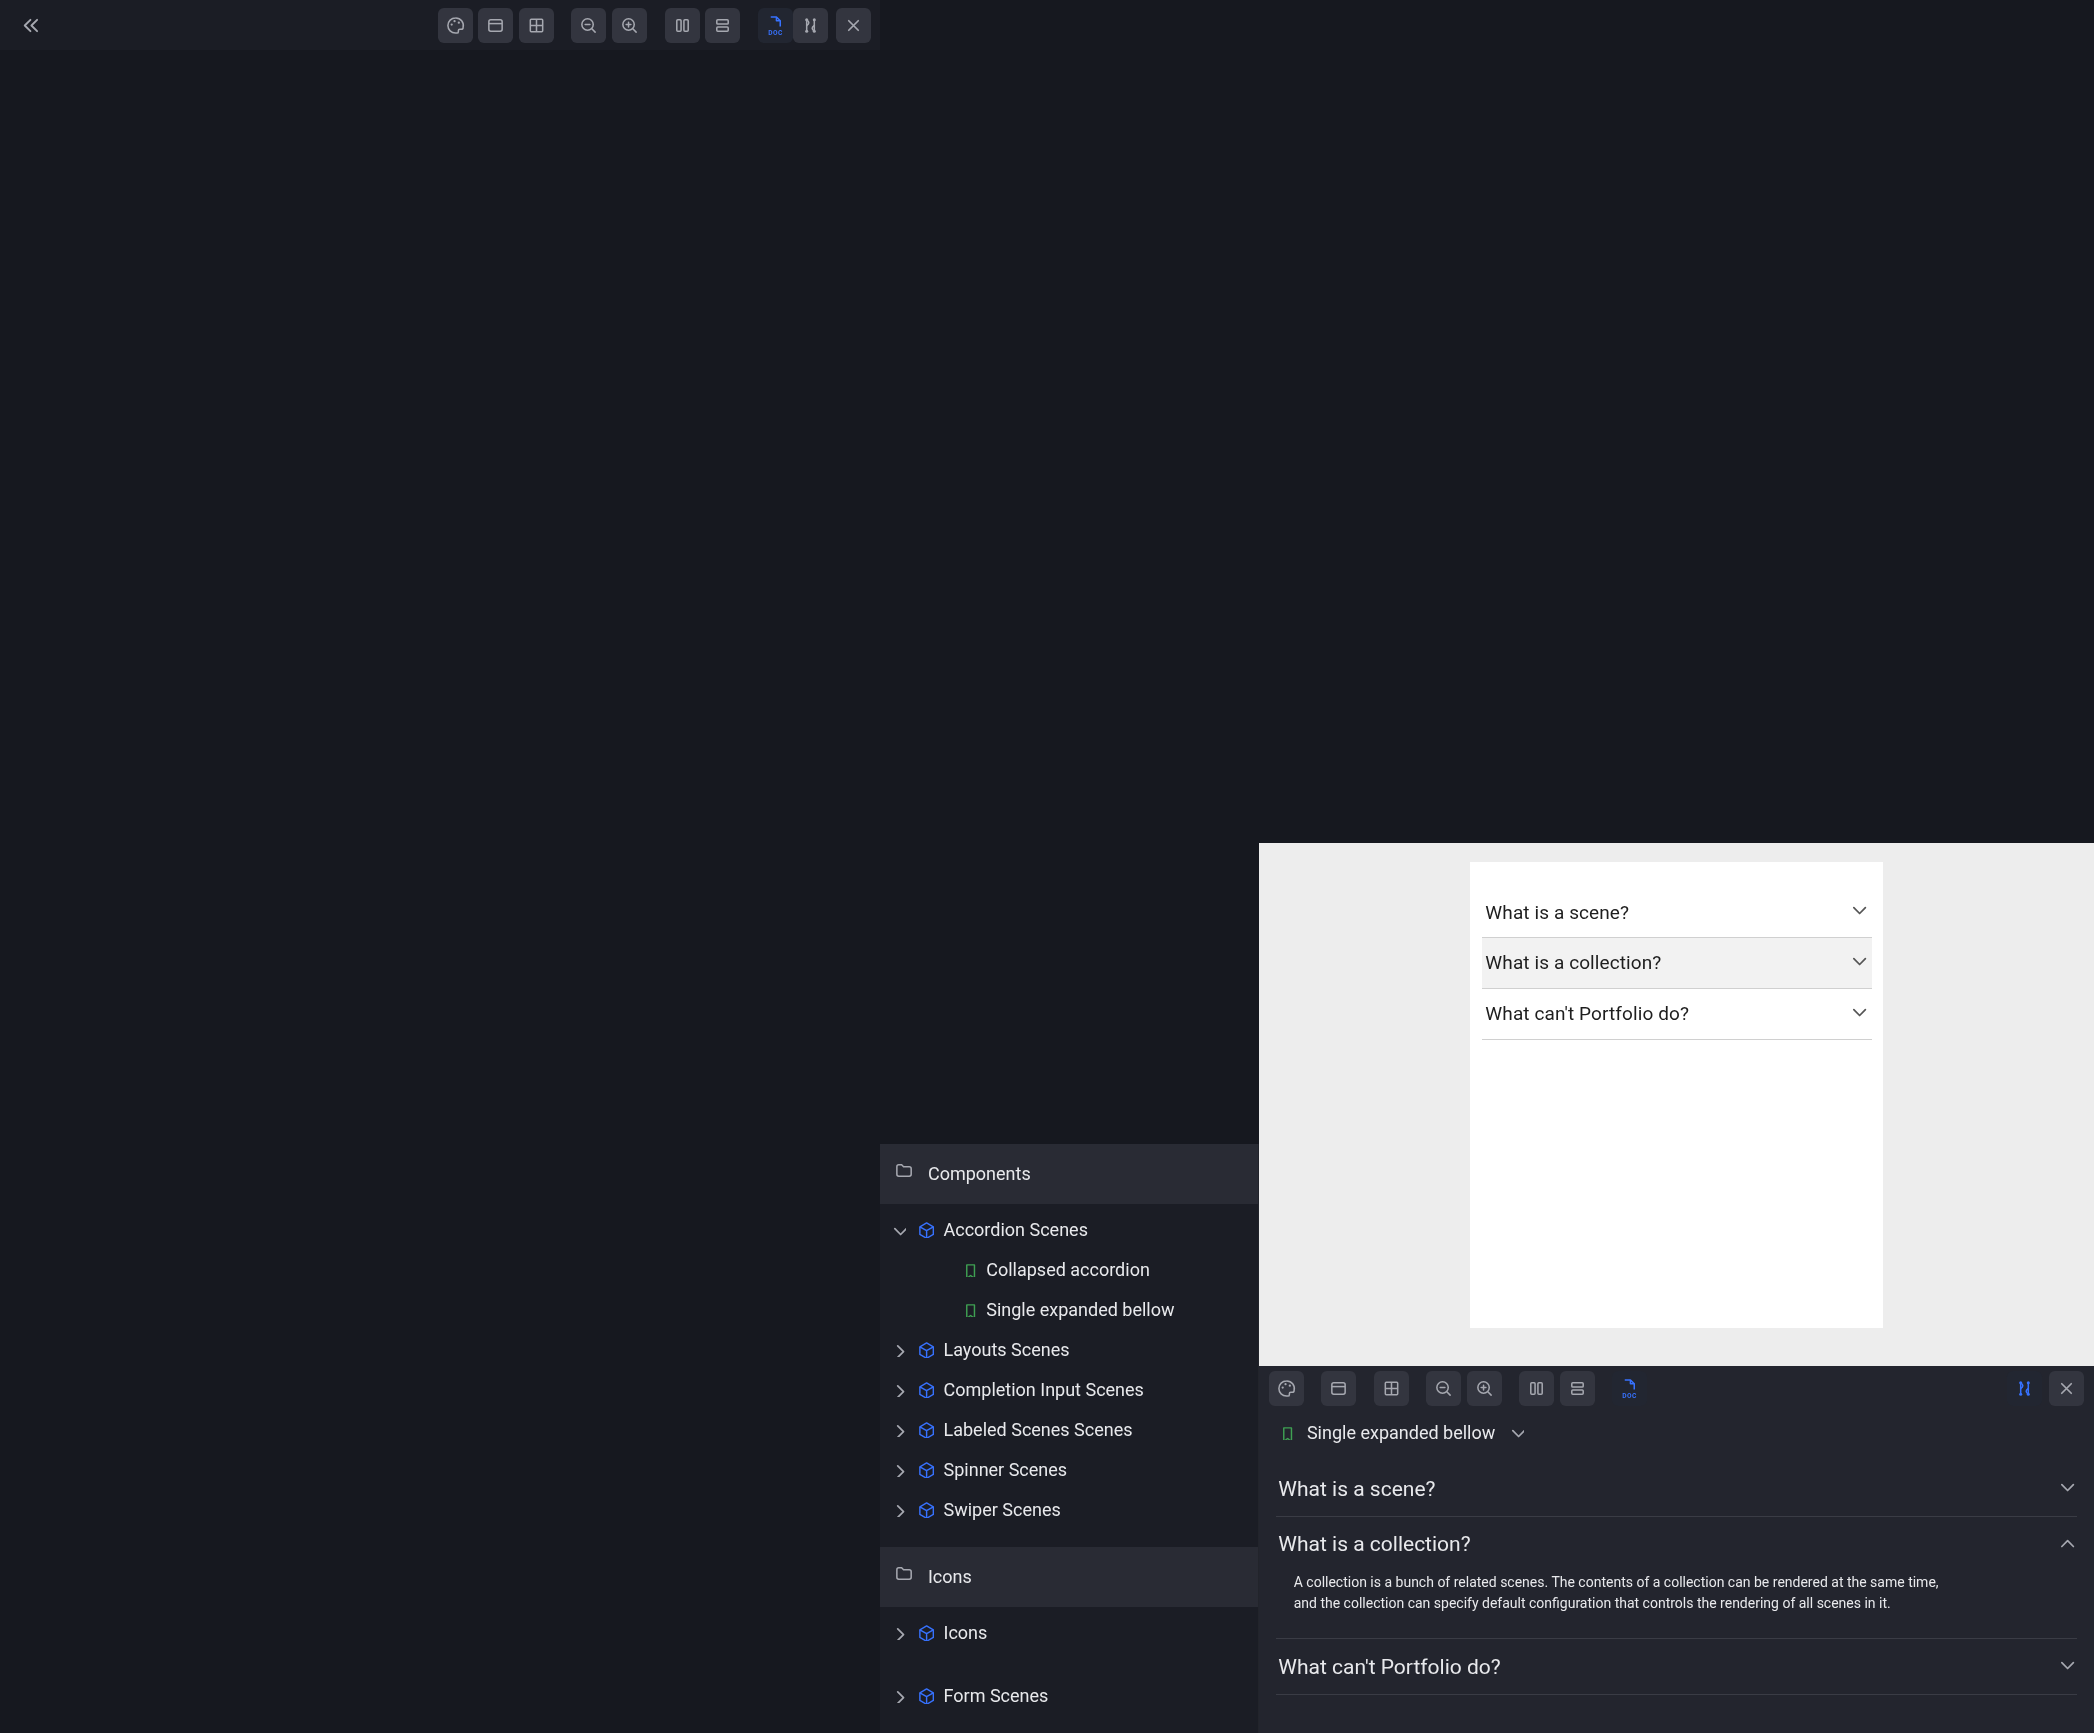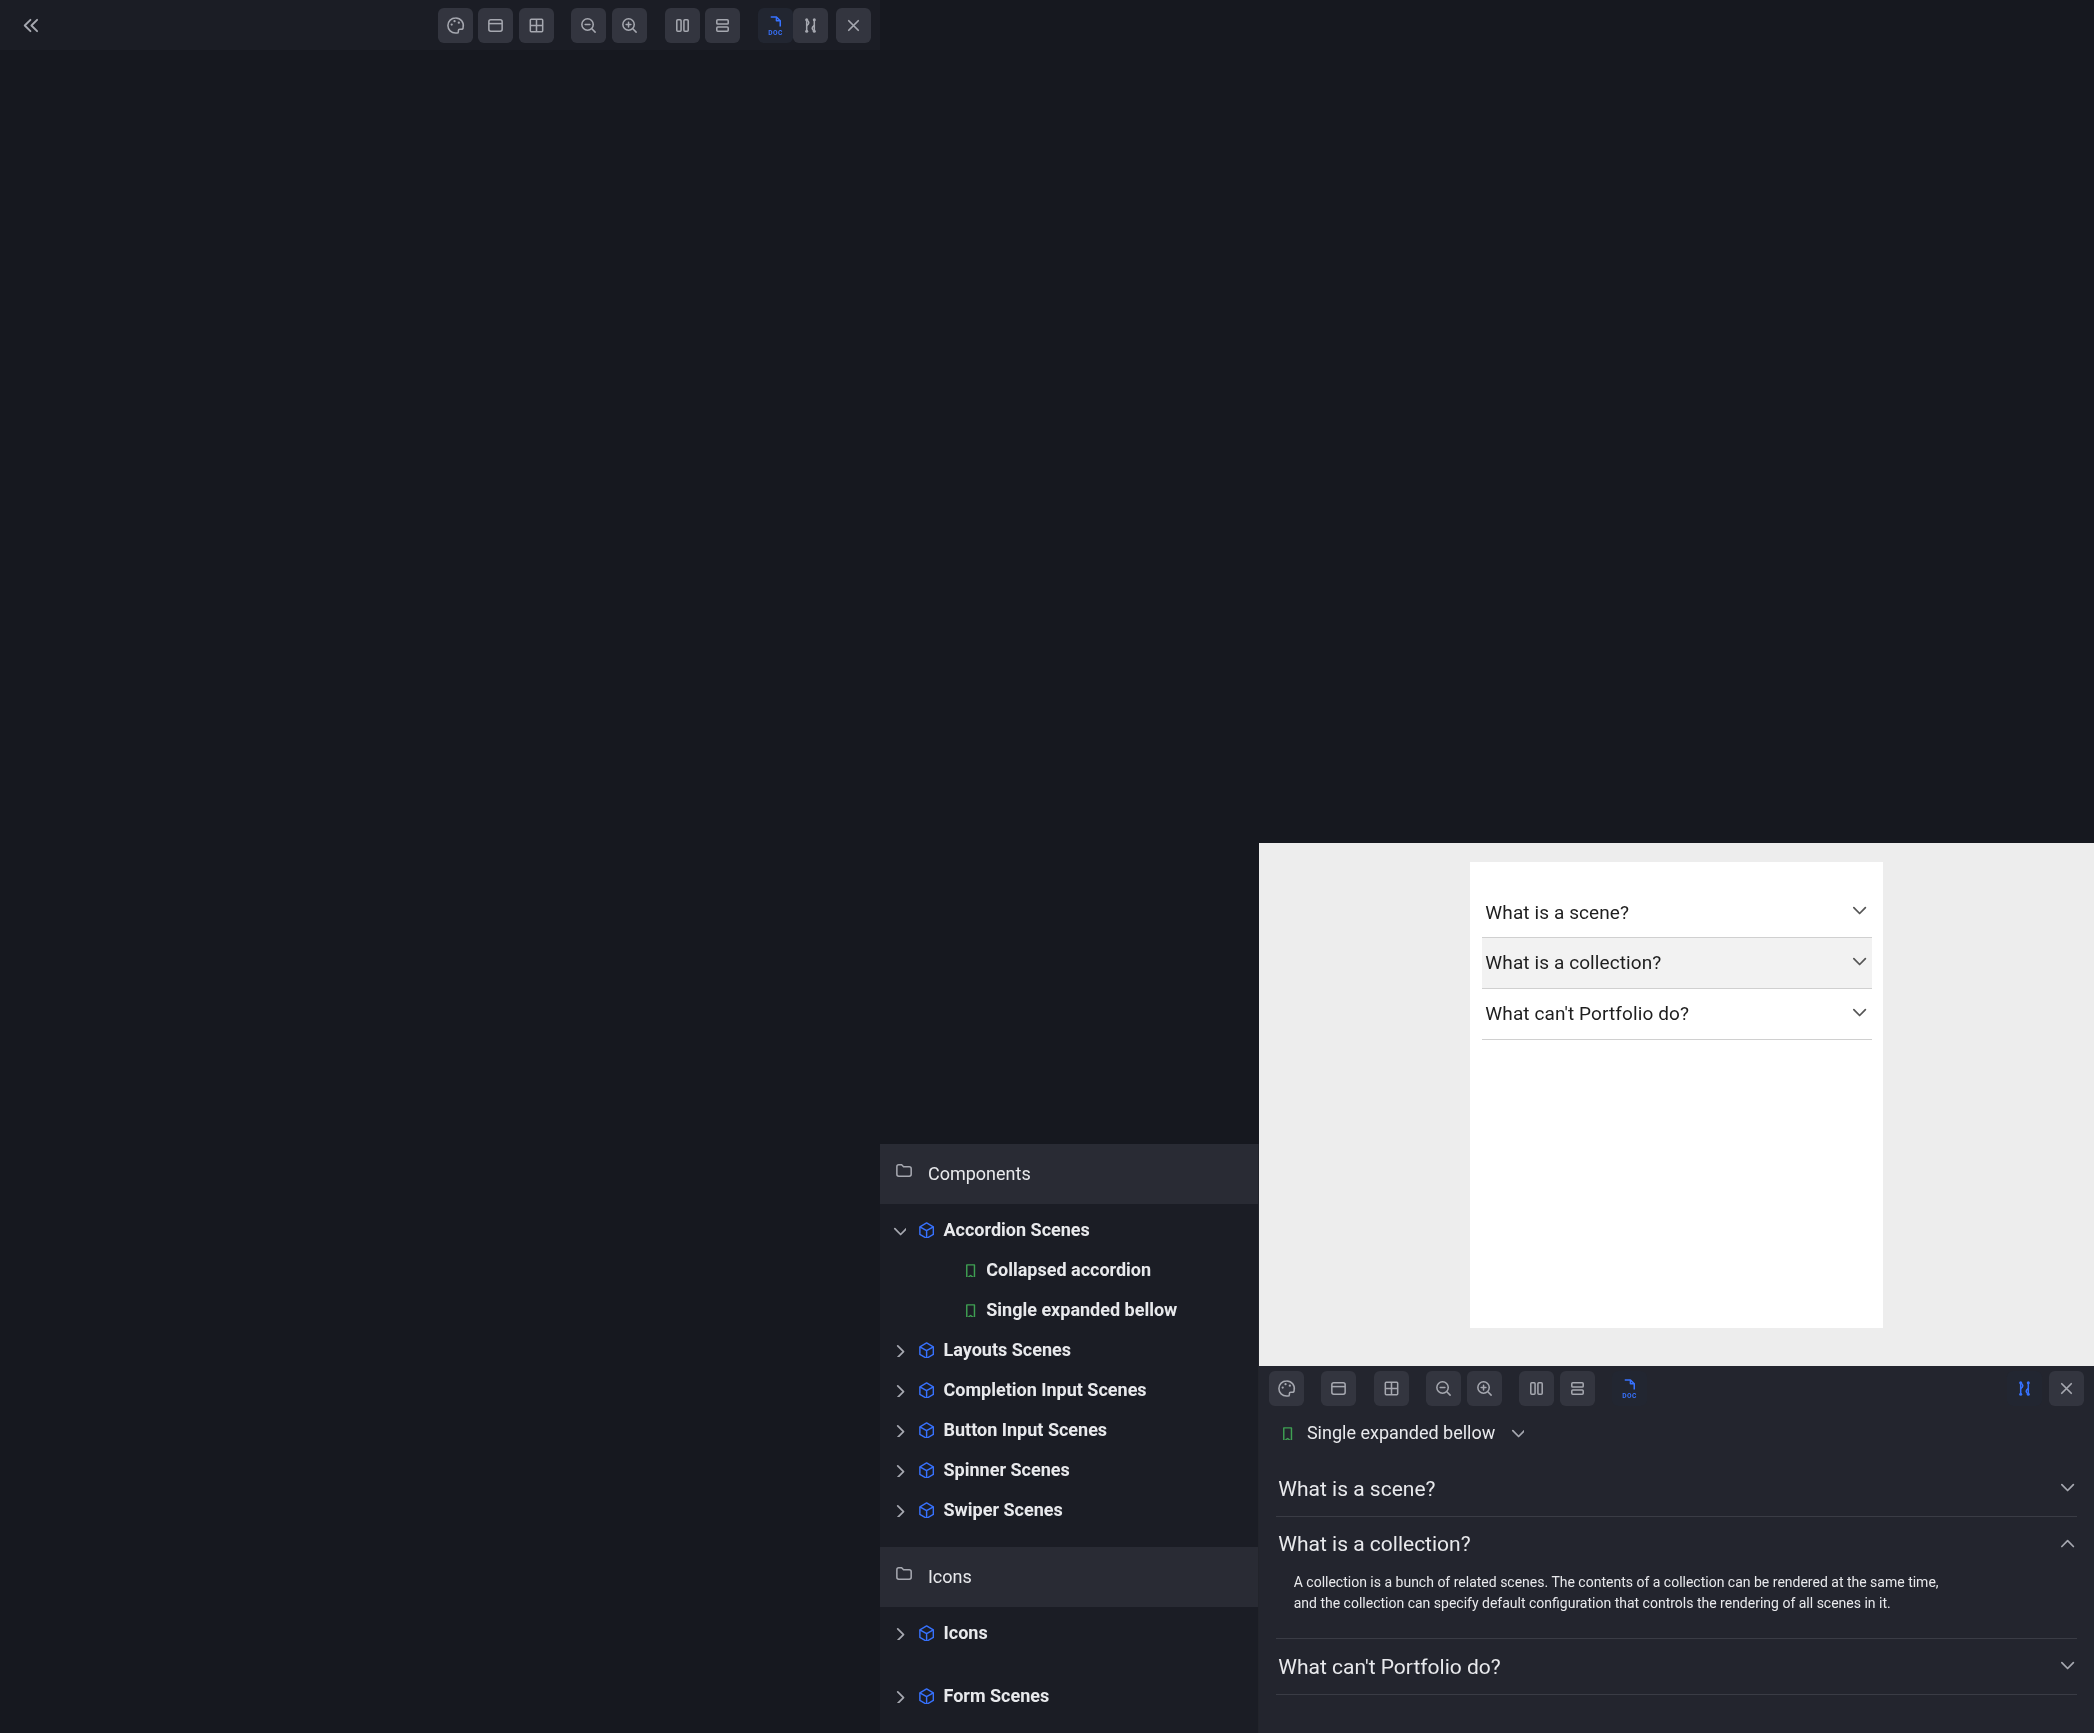--- a/index.html
+++ b/index.html
@@ -96,21 +96,20 @@
   .tree { padding: 5.8px 3.8px 17.3px 3.8px; }
   .tree-row {
     height: 40px;
     display:flex; align-items:center;
     gap: 9.6px;
     padding: 0 7.7px 0 5.8px;
     border-radius: 5.8px;
     color: var(--text-primary);
     font-size: 18px;
     cursor: pointer;
-    font-weight: bold;
   }
   .tree-row.selected {
     background: var(--bg-selected);
     color: #fff;
   }
   .tree-row.selected .cube-icon,
   .tree-row.selected .bookmark-icon { color: #fff; }
   .tree-row .chev-slot { width: 17.3px; display:flex; justify-content:center; color: var(--text-secondary); }
   .tree-row .indent { display:inline-block; }
   .indent-1 { width: 35px; }
@@ -455,21 +454,21 @@
           <span class="chev-slot">
               <svg width="15.4" height="15.4" viewBox="0 0 16 16">
                 <use href="#i-chev-right"></use>
               </svg>
             </span>
           <span class="cube-icon">
               <svg width="17.3" height="17.3" viewBox="0 0 18 18">
                 <use href="#i-cube"></use>
               </svg>
             </span>
-          <span>Button Input Scenes</span>
+          <span>Labeled Scenes Scenes</span>
         </div>
         <div class="tree-row">
           <span class="chev-slot">
               <svg width="15.4" height="15.4" viewBox="0 0 16 16">
                 <use href="#i-chev-right"></use>
               </svg>
             </span>
           <span class="cube-icon">
               <svg width="17.3" height="17.3" viewBox="0 0 18 18">
                 <use href="#i-cube"></use>

